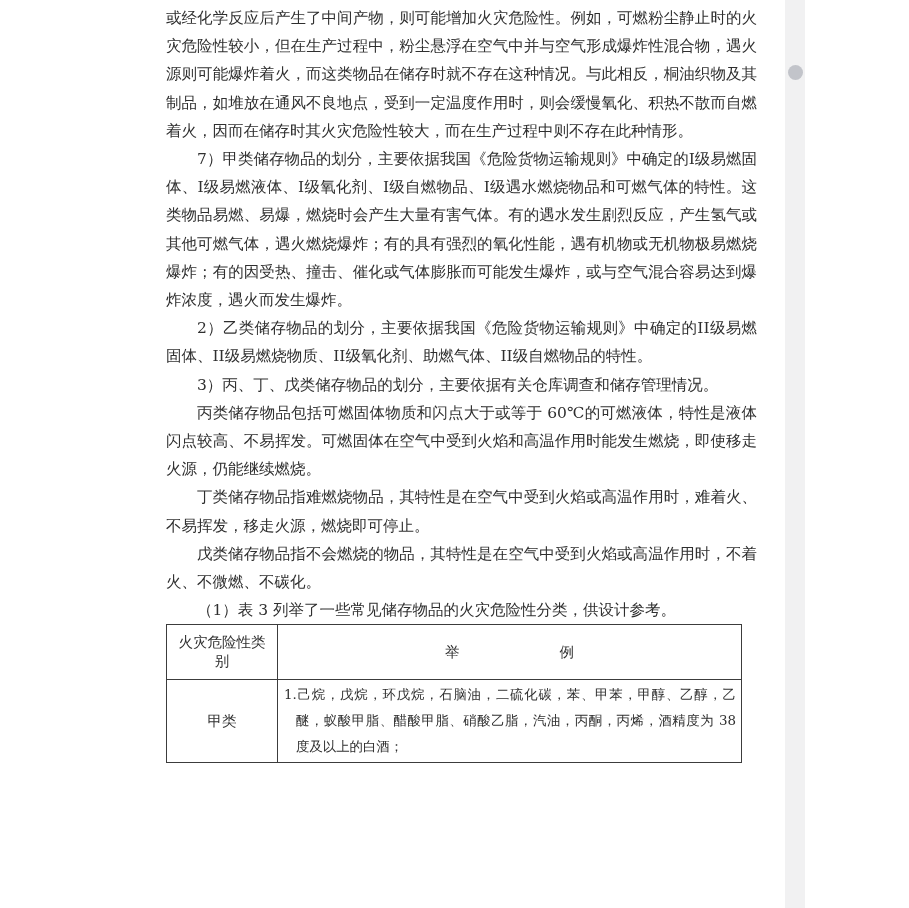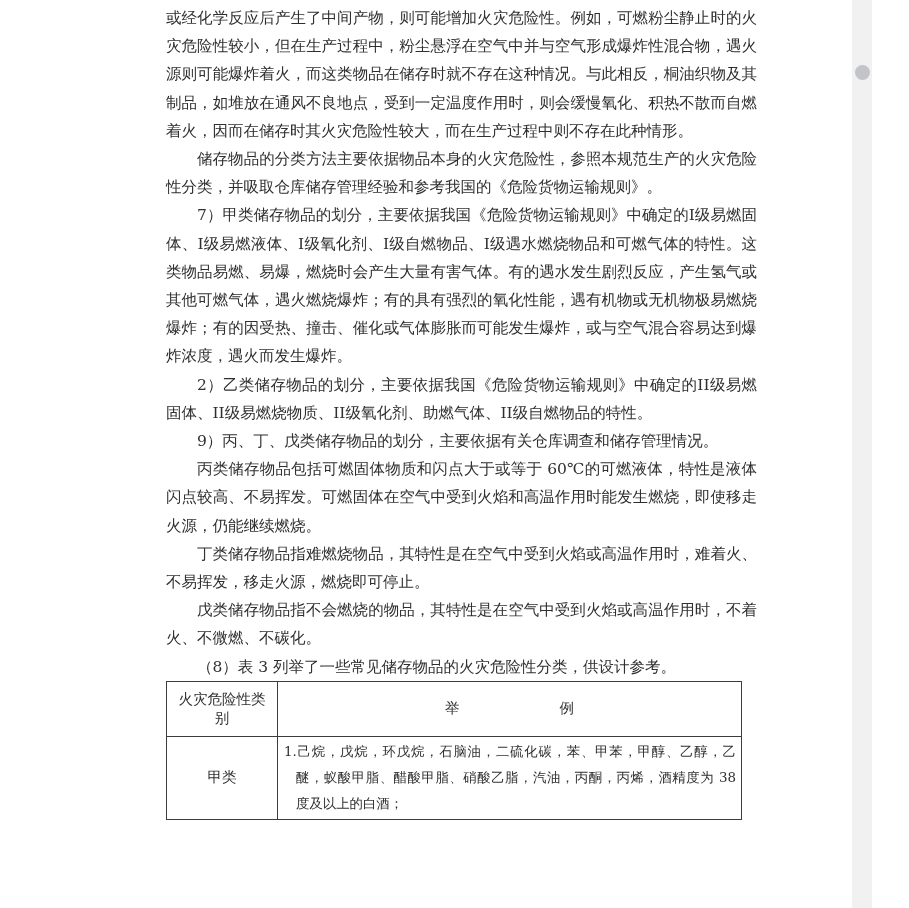--- a/index.html
+++ b/index.html
@@ -2,21 +2,21 @@
 <html><head>
 <meta charset="utf-8">
 <style>
   html, body {
     margin: 0;
     padding: 0;
     background: #ffffff;
   }
   #screen {
     position: relative;
-    width: 872px;
+    width: 805px;
     height: 908px;
     background: #ffffff;
     overflow: hidden;
     font-family: "DejaVu Serif", "Liberation Serif", serif;
   }
   
   .text-block {
     position: absolute;
     left: 166px;
     top: 4px;
@@ -101,28 +101,27 @@
     border-radius: 50%;
   }
 </style>
 </head>
 <body>
 
 <div id="screen" style="background: rgb(255, 255, 255);">
 
   <div class="text-block">
     <p class="para">或经化学反应后产生了中间产物，则可能增加火灾危险性。例如，可燃粉尘静止时的火灾危险性较小，但在生产过程中，粉尘悬浮在空气中并与空气形成爆炸性混合物，遇火源则可能爆炸着火，而这类物品在储存时就不存在这种情况。与此相反，桐油织物及其制品，如堆放在通风不良地点，受到一定温度作用时，则会缓慢氧化、积热不散而自燃着火，因而在储存时其火灾危险性较大，而在生产过程中则不存在此种情形。</p>
-    <p class="para indent">储存物品的分类方法主要依据物品本身的火灾危险性，参照本规范生产的火灾危险性分类，并吸取仓库储存管理经验和参考我国的《危险货物运输规则》。</p>
     <p class="para indent">7）甲类储存物品的划分，主要依据我国《危险货物运输规则》中确定的I级易燃固体、I级易燃液体、I级氧化剂、I级自燃物品、I级遇水燃烧物品和可燃气体的特性。这类物品易燃、易爆，燃烧时会产生大量有害气体。有的遇水发生剧烈反应，产生氢气或其他可燃气体，遇火燃烧爆炸；有的具有强烈的氧化性能，遇有机物或无机物极易燃烧爆炸；有的因受热、撞击、催化或气体膨胀而可能发生爆炸，或与空气混合容易达到爆炸浓度，遇火而发生爆炸。</p>
     <p class="para indent">2）乙类储存物品的划分，主要依据我国《危险货物运输规则》中确定的II级易燃固体、II级易燃烧物质、II级氧化剂、助燃气体、II级自燃物品的特性。</p>
-    <p class="para indent">9）丙、丁、戊类储存物品的划分，主要依据有关仓库调查和储存管理情况。</p>
+    <p class="para indent">3）丙、丁、戊类储存物品的划分，主要依据有关仓库调查和储存管理情况。</p>
     <p class="para indent">丙类储存物品包括可燃固体物质和闪点大于或等于 60℃的可燃液体，特性是液体闪点较高、不易挥发。可燃固体在空气中受到火焰和高温作用时能发生燃烧，即使移走火源，仍能继续燃烧。</p>
     <p class="para indent">丁类储存物品指难燃烧物品，其特性是在空气中受到火焰或高温作用时，难着火、不易挥发，移走火源，燃烧即可停止。</p>
     <p class="para indent">戊类储存物品指不会燃烧的物品，其特性是在空气中受到火焰或高温作用时，不着火、不微燃、不碳化。</p>
-    <p class="para indent">（8）表 3 列举了一些常见储存物品的火灾危险性分类，供设计参考。</p>
+    <p class="para indent">（1）表 3 列举了一些常见储存物品的火灾危险性分类，供设计参考。</p>
 
 
     <table class="hazard-table">
       <colgroup>
         <col class="col-category">
         <col>
       </colgroup>
       <tbody>
           <tr>
         <th class="cell-category-header">火灾危险性类别</th>

